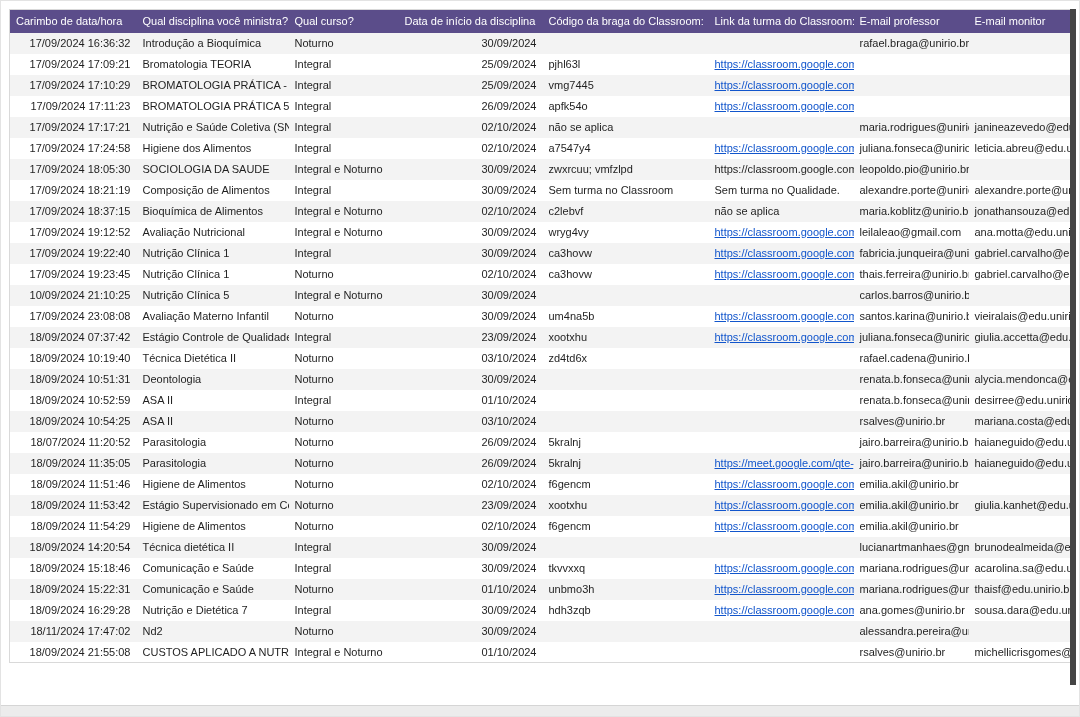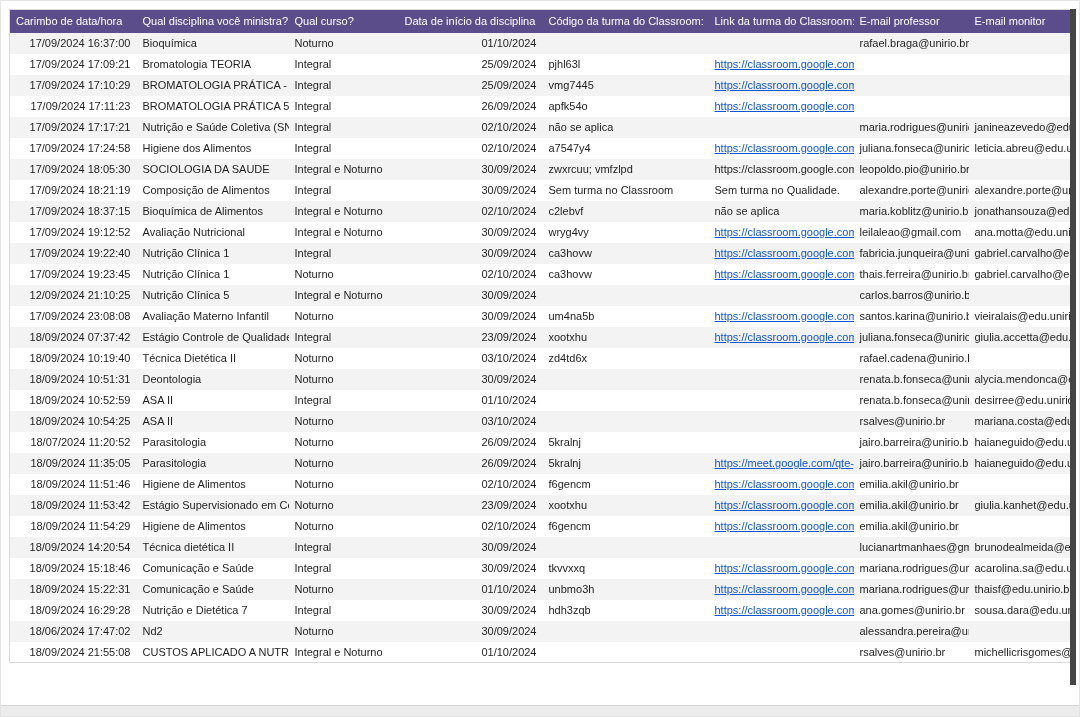--- a/index.html
+++ b/index.html
@@ -80,32 +80,32 @@
       <col style="width:145px">
       <col style="width:115px">
       <col style="width:103px">
     </colgroup>
     <thead>
       <tr id="header-row">
           <th>Carimbo de data/hora</th>
           <th>Qual disciplina você ministra?</th>
           <th>Qual curso?</th>
           <th>Data de início da disciplina</th>
-          <th>Código da turma do Classroom:</th>
+          <th>Código da braga do Classroom:</th>
           <th>Link da turma do Classroom:</th>
           <th>E-mail professor</th>
           <th>E-mail monitor</th>
         </tr>
     </thead>
     <tbody id="body-rows">
         <tr>
-          <td>17/09/2024 16:37:00</td>
-          <td>Bioquímica</td>
-          <td>Noturno</td>
-          <td>01/10/2024</td>
+          <td>17/09/2024 16:36:32</td>
+          <td>Introdução a Bioquímica</td>
+          <td>Noturno</td>
+          <td>30/09/2024</td>
           <td></td>
           <td></td>
           <td>rafael.braga@unirio.br</td>
           <td></td>
         </tr>
         <tr>
           <td>17/09/2024 17:09:21</td>
           <td>Bromatologia  TEORIA</td>
           <td>Integral</td>
           <td>25/09/2024</td>
@@ -208,21 +208,21 @@
           <td>17/09/2024 19:23:45</td>
           <td>Nutrição Clínica 1</td>
           <td>Noturno</td>
           <td>02/10/2024</td>
           <td>ca3hovw</td>
           <td><a href="#" class="link">https://classroom.google.com/c/N</a></td>
           <td>thais.ferreira@unirio.br</td>
           <td>gabriel.carvalho@edu.un</td>
         </tr>
         <tr>
-          <td>12/09/2024 21:10:25</td>
+          <td>10/09/2024 21:10:25</td>
           <td>Nutrição Clínica 5</td>
           <td>Integral e Noturno</td>
           <td>30/09/2024</td>
           <td></td>
           <td></td>
           <td>carlos.barros@unirio.br</td>
           <td></td>
         </tr>
         <tr>
           <td>17/09/2024 23:08:08</td>
@@ -368,21 +368,21 @@
           <td>18/09/2024 16:29:28</td>
           <td>Nutrição e Dietética 7</td>
           <td>Integral</td>
           <td>30/09/2024</td>
           <td>hdh3zqb</td>
           <td><a href="#" class="link">https://classroom.google.com/c/N</a></td>
           <td>ana.gomes@unirio.br</td>
           <td>sousa.dara@edu.unirio.b</td>
         </tr>
         <tr>
-          <td>18/06/2024 17:47:02</td>
+          <td>18/11/2024 17:47:02</td>
           <td>Nd2</td>
           <td>Noturno</td>
           <td>30/09/2024</td>
           <td></td>
           <td></td>
           <td>alessandra.pereira@uniri</td>
           <td></td>
         </tr>
         <tr>
           <td>18/09/2024 21:55:08</td>

